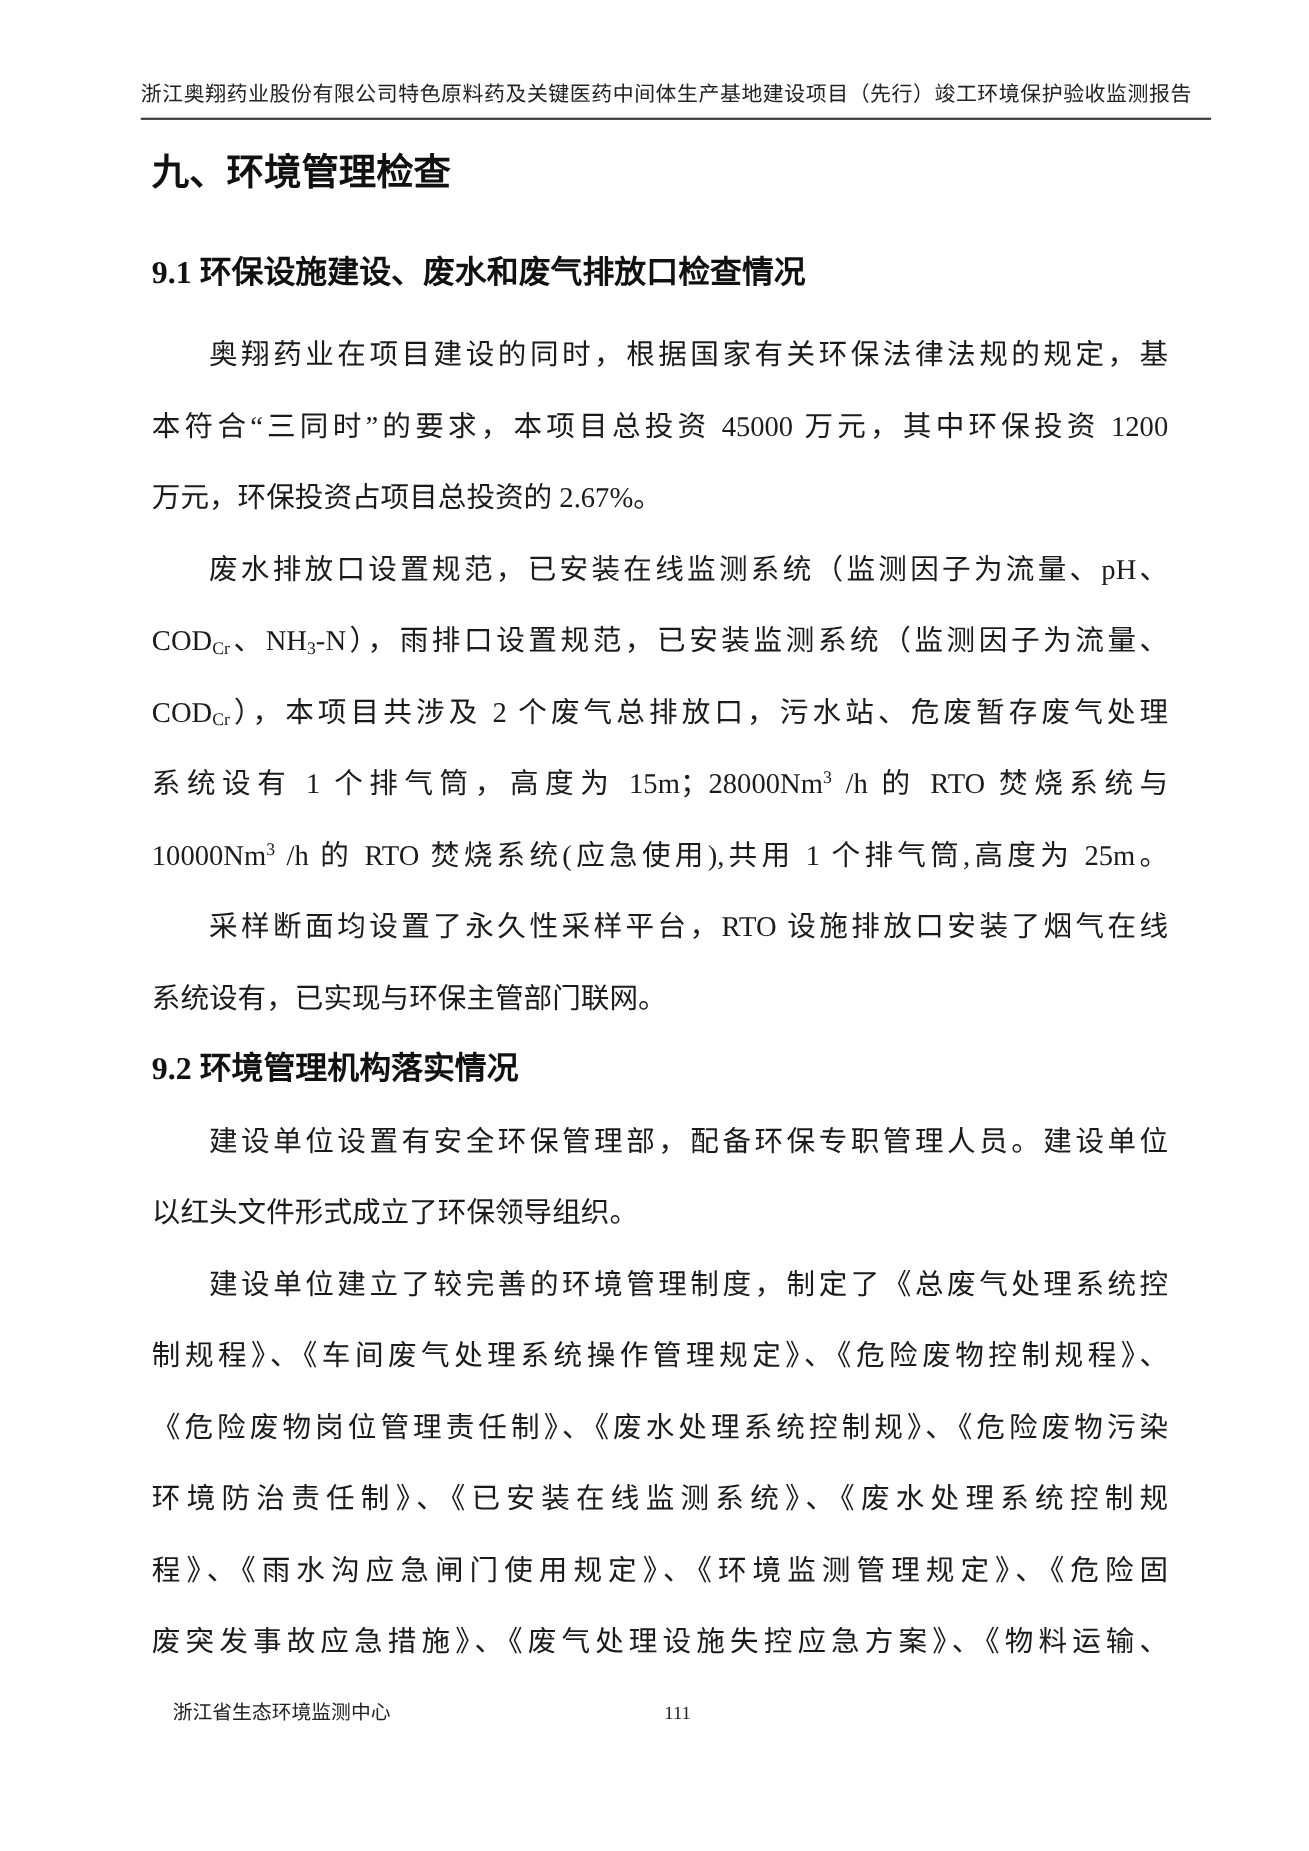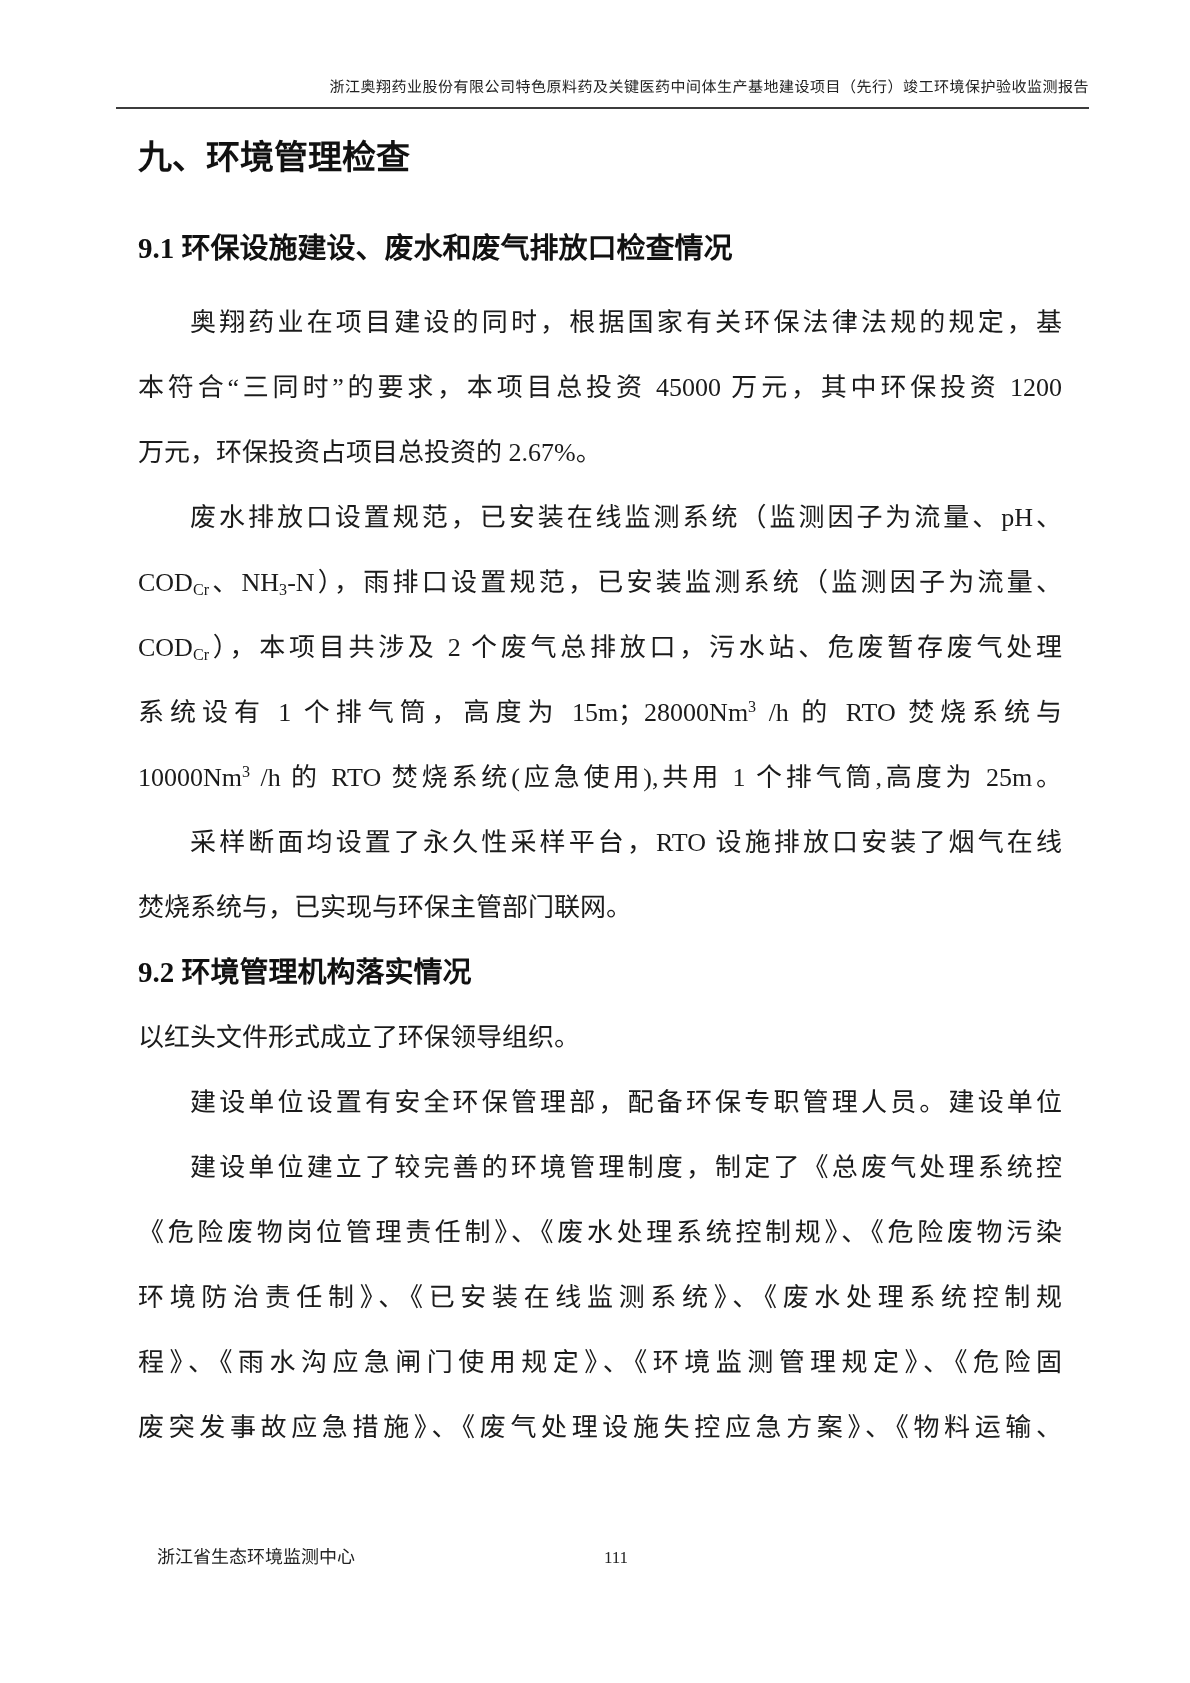--- a/index.html
+++ b/index.html
@@ -11,26 +11,26 @@
     position: relative;
     width: 1190px;
     height: 1683px;
     background: #ffffff;
     overflow: hidden;
     font-family: "Liberation Serif", "DejaVu Serif", serif;
     color: #1b1b1b;
   }
   .doc-header {
     position: absolute;
-    left: 116px;
+    left: 128px;
     top: 75px;
     width: 973px;
-    font-size: 15px;
+    font-size: 19px;
     line-height: 24px;
-    text-align: right;
+    text-align: left;
     letter-spacing: 0.5px;
     color: #222222;
     border-bottom: 2px solid #3c3c3c;
     padding-bottom: 8px;
   }
   .doc-title {
     position: absolute;
     top: 136px;
     left: 138px;
     width: 924px;
@@ -114,29 +114,30 @@
       </div>
       <div class="paragraph">
         <div class="line indent just"><span>废水排放口设置规范，已安装在线监测系统（监测因子为流量、pH、</span></div>
         <div class="line just"><span>COD</span><sub>Cr</sub><span>、NH</span><sub>3</sub><span>-N），雨排口设置规范，已安装监测系统（监测因子为流量、</span></div>
         <div class="line just"><span>COD</span><sub>Cr</sub><span>），本项目共涉及 2 个废气总排放口，污水站、危废暂存废气处理</span></div>
         <div class="line just"><span>系统设有 1 个排气筒，高度为 15m；28000Nm</span><sup>3</sup><span> /h 的 RTO 焚烧系统与</span></div>
         <div class="line just"><span>10000Nm</span><sup>3</sup><span> /h 的 RTO 焚烧系统(应急使用),共用 1 个排气筒,高度为 25m。</span></div>
       </div>
       <div class="paragraph">
         <div class="line indent just"><span>采样断面均设置了永久性采样平台，RTO 设施排放口安装了烟气在线</span></div>
-        <div class="line"><span>焚烧系统与，已实现与环保主管部门联网。</span></div>
+        <div class="line"><span>系统设有，已实现与环保主管部门联网。</span></div>
       </div>
       <div class="section-heading" id="s92">9.2 环境管理机构落实情况</div>
       <div class="paragraph">
+        <div class="line indent just"><span>建设单位设置有安全环保管理部，配备环保专职管理人员。建设单位</span></div>
         <div class="line"><span>以红头文件形式成立了环保领导组织。</span></div>
-        <div class="line indent just"><span>建设单位设置有安全环保管理部，配备环保专职管理人员。建设单位</span></div>
       </div>
       <div class="paragraph">
         <div class="line indent just"><span>建设单位建立了较完善的环境管理制度，制定了《总废气处理系统控</span></div>
+        <div class="line just"><span>制规程》、《车间废气处理系统操作管理规定》、《危险废物控制规程》、</span></div>
         <div class="line just"><span>《危险废物岗位管理责任制》、《废水处理系统控制规》、《危险废物污染</span></div>
         <div class="line just"><span>环境防治责任制》、《已安装在线监测系统》、《废水处理系统控制规</span></div>
         <div class="line just"><span>程》、《雨水沟应急闸门使用规定》、《环境监测管理规定》、《危险固</span></div>
         <div class="line just"><span>废突发事故应急措施》、《废气处理设施失控应急方案》、《物料运输、</span></div>
       </div>
     </div>
   <div class="footer-org">浙江省生态环境监测中心</div>
   <div class="page-num">111</div>
 </div>
 

